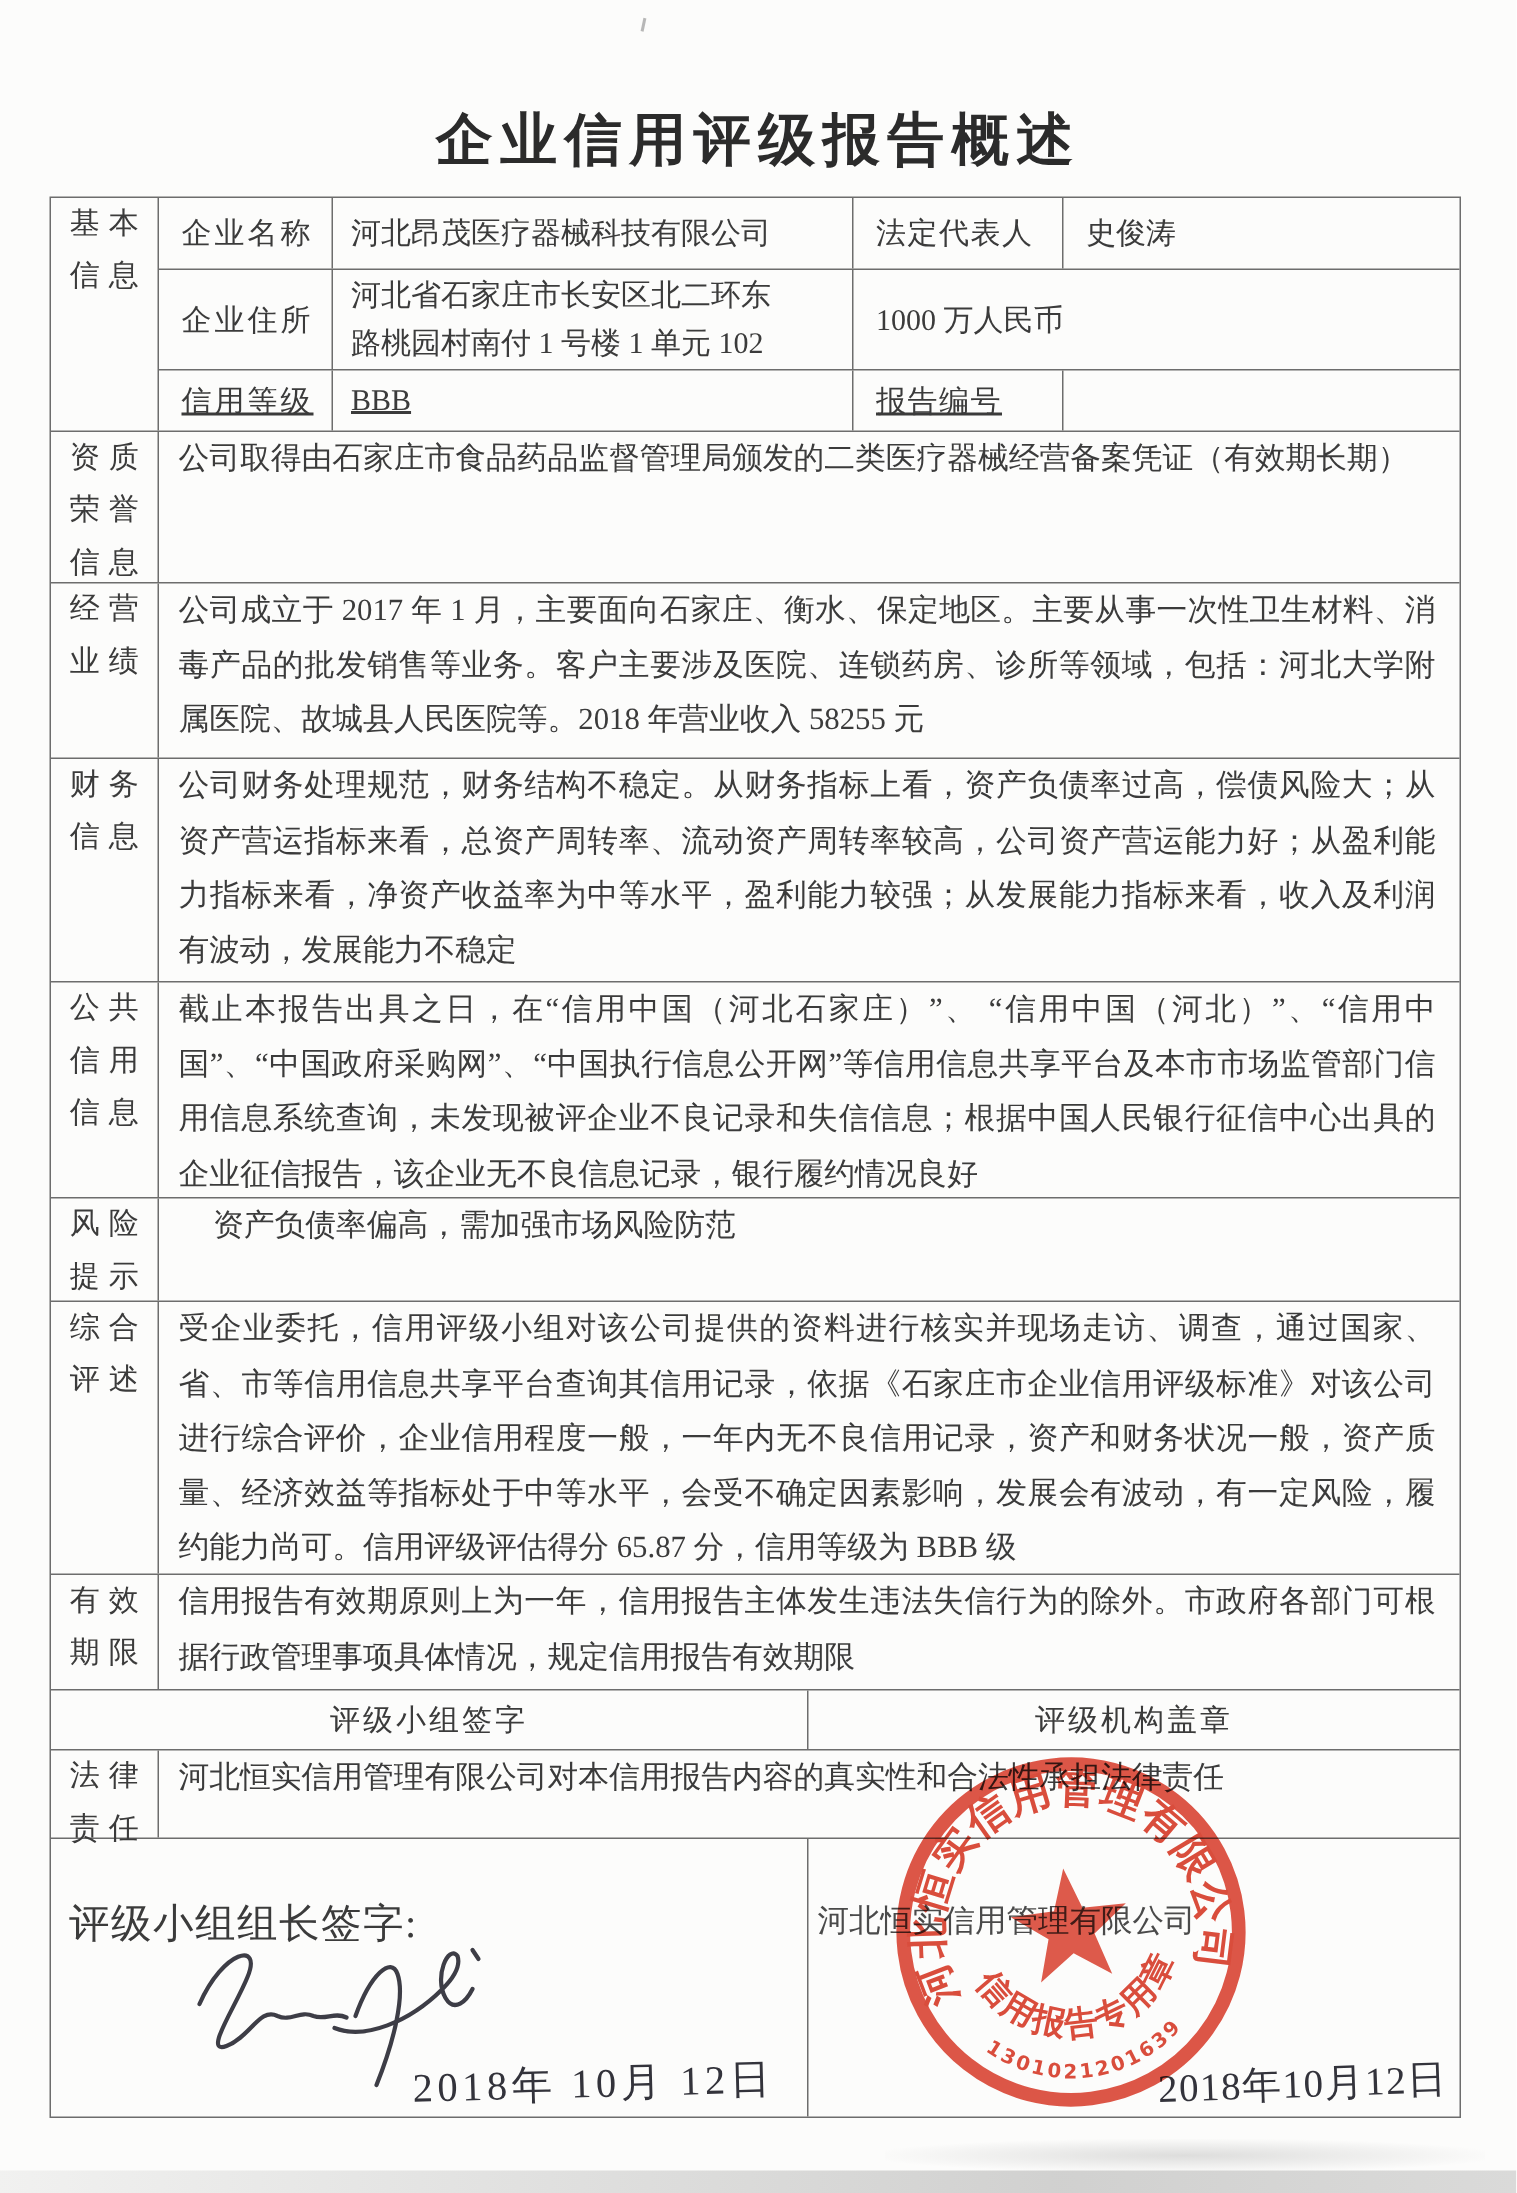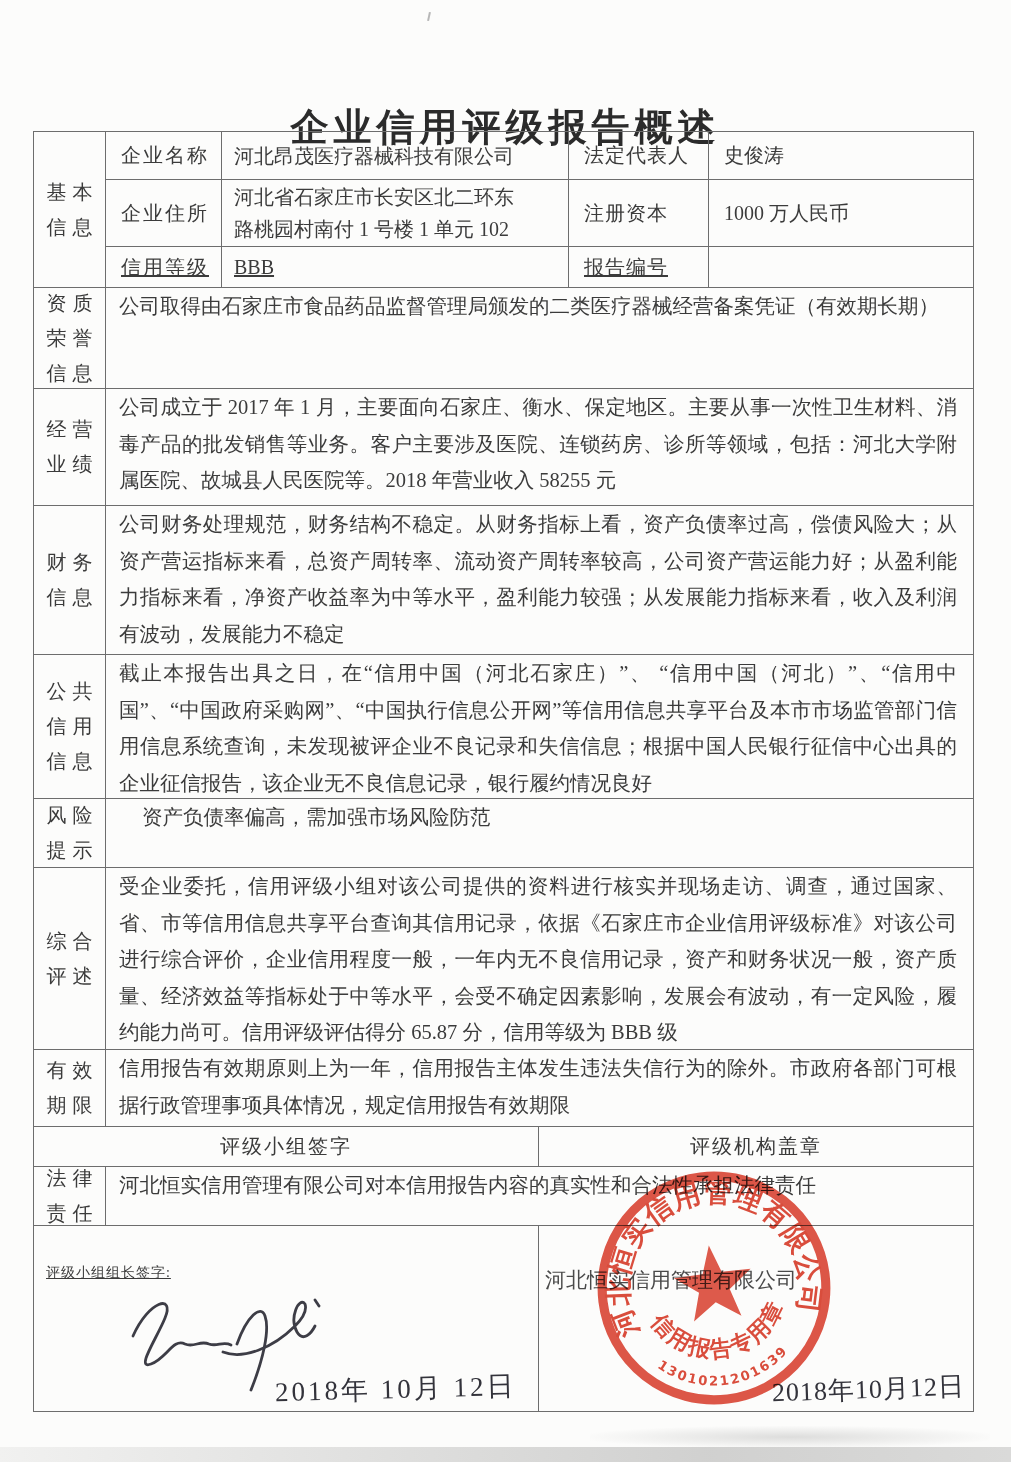--- a/index.html
+++ b/index.html
@@ -12,35 +12,35 @@
     overflow:hidden;
   }
   
   .artifact{
     position:absolute;left:428px;top:12px;width:2px;height:9px;
     background:#9a9a9a;transform:rotate(12deg);opacity:.7;
   }
   .title{
     position:absolute;left:0;right:0;top:68px;
     text-align:center;font-size:38px;font-weight:bold;
-    letter-spacing:5px;color:#2b2b2b;margin-top:34px;
+    letter-spacing:5px;color:#2b2b2b;
   }
   .doc-table{
     position:absolute;left:33px;top:131px;width:941px;
     border:1.6px solid #6d6d6d;
     box-sizing:border-box;
     background:transparent;
     font-size:20px;
   }
   .row{display:flex;border-top:1.6px solid #6d6d6d;box-sizing:border-box;}
   .row.first{border-top:none;}
   .glabel{
     width:72px;min-width:72px;
     border-right:1.6px solid #6d6d6d;
-    display:flex;align-items:center;justify-content:center;
+    display:flex;align-items:flex-start;justify-content:center;
     box-sizing:border-box;
   }
   .glabel span{
     white-space:pre-line;text-align:center;
     letter-spacing:6px;line-height:35px;font-size:20px;
     margin-right:-6px; 
   }
   
   .basic-right{flex:1;display:flex;flex-direction:column;}
   .b-row{display:flex;border-top:1.6px solid #6d6d6d;box-sizing:border-box;}
@@ -83,21 +83,21 @@
   .sig-header .sh-right{
     flex:1;display:flex;align-items:center;justify-content:center;
     letter-spacing:2px;box-sizing:border-box;
   }
   .sig-body{height:186px;}
   .sig-body .sb-left{
     width:505px;min-width:505px;border-right:1.6px solid #6d6d6d;
     position:relative;box-sizing:border-box;
   }
   .sig-body .sb-right{flex:1;position:relative;box-sizing:border-box;}
-  .leader-label{position:absolute;left:12px;top:38px;font-size:14px;letter-spacing:1px;text-decoration:underline;}
+  .leader-label{position:absolute;left:12px;top:38px;font-size:27px;letter-spacing:1px;}
   .hand-sign{position:absolute;left:85px;top:62px;}
   .sig-date-left{
     position:absolute;right:22px;bottom:4px;
     font-size:27px;letter-spacing:3px;color:#33333b;
     transform:rotate(-1.5deg);
   }
   .company-name{position:absolute;left:6px;top:40px;font-size:21px;color:#4a4a4a;}
   .sig-date-right{
     position:absolute;right:8px;bottom:4px;
     font-size:26px;letter-spacing:1px;color:#33333b;
@@ -141,21 +141,20 @@
         <div class="b-row first h47">
           <div class="sublabel">企业名称</div>
           <div class="val1">河北昂茂医疗器械科技有限公司</div>
           <div class="lab2">法定代表人</div>
           <div class="val2">史俊涛</div>
         </div>
         <div class="b-row h67">
           <div class="sublabel">企业住所</div>
           <div class="val1">河北省石家庄市长安区北二环东
 路桃园村南付 1 号楼 1 单元 102</div>
-          <div class="lab2">注册资本</div>
           <div class="val2">1000 万人民币</div>
         </div>
         <div class="b-row h41">
           <div class="sublabel">信用等级</div>
           <div class="val1">BBB</div>
           <div class="lab2">报告编号</div>
         </div>
       </div>
     </div>
 

